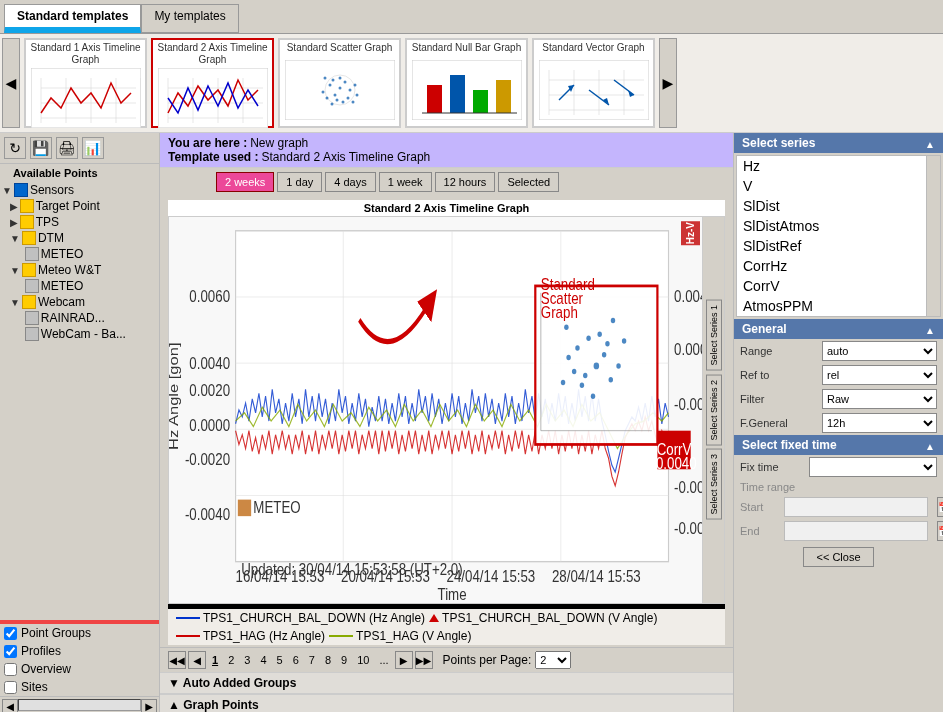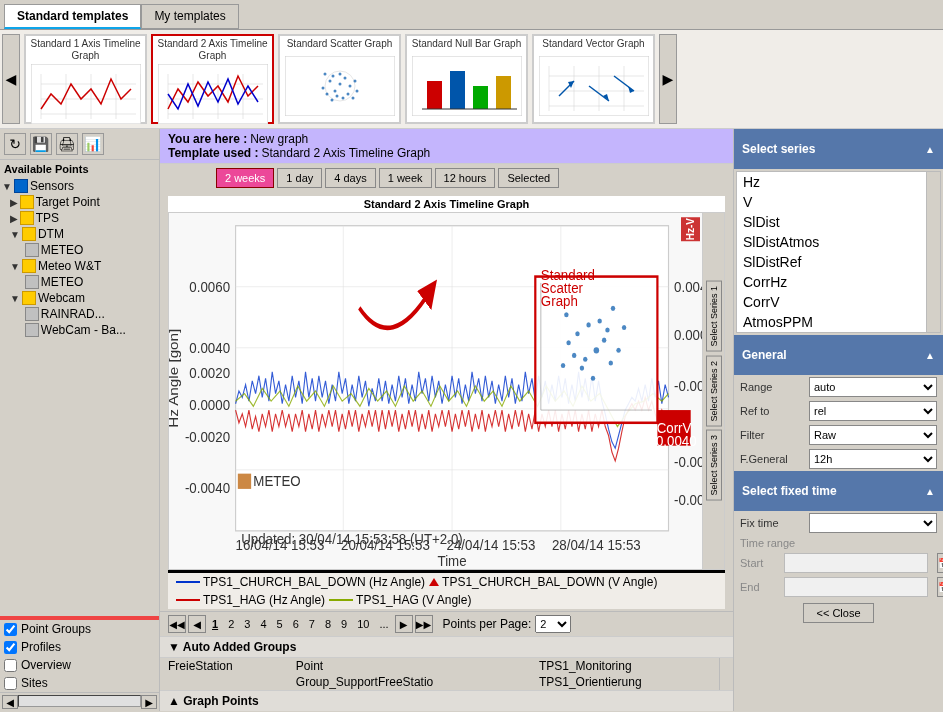--- a/index.html
+++ b/index.html
@@ -1,38 +1,38 @@
 <!DOCTYPE html>
 <html><head>
   <meta charset="utf-8">
   <style>
     * { box-sizing: border-box; margin: 0; padding: 0; font-family: Arial, sans-serif; font-size: 12px; }
     body { background: #d4d0c8; width: 943px; height: 712px; overflow: hidden; }
 
     
     .top-tabs { display: flex; background: #d4d0c8; border-bottom: 1px solid #999; padding: 4px 4px 0; }
     .top-tab { padding: 4px 12px; border: 1px solid #999; background: #d4d0c8; cursor: pointer; font-size: 12px; }
-    .top-tab.active { background: #fff; border-bottom: 2px solid #0ea5e9; font-weight: bold; }
+    .top-tab.active { background: #fff; border-bottom: 6px solid #0ea5e9; font-weight: bold; }
 
     
     .templates-row { display: flex; align-items: center; background: #f0ede8; border-bottom: 1px solid #ccc; padding: 4px 2px; gap: 4px; }
     .tmpl-nav { width: 18px; height: 90px; background: #d4d0c8; border: 1px solid #999; display: flex; align-items: center; justify-content: center; cursor: pointer; font-size: 14px; flex-shrink: 0; }
     .tmpl-item { border: 2px solid #ccc; background: #fff; width: 123px; height: 90px; display: flex; flex-direction: column; align-items: center; justify-content: flex-start; cursor: pointer; flex-shrink: 0; padding: 2px; }
     .tmpl-item.selected { border: 2px solid #cc0000; }
     .tmpl-title { font-size: 10px; text-align: center; color: #333; margin-bottom: 2px; line-height: 1.2; }
     .tmpl-img { flex: 1; width: 100%; display: flex; align-items: center; justify-content: center; }
 
     
     .main { display: flex; height: calc(712px - 32px - 98px); }
 
     
     .sidebar { width: 160px; background: #d4d0c8; border-right: 1px solid #bbb; display: flex; flex-direction: column; overflow: hidden; flex-shrink: 0; }
     .sidebar-icons { display: flex; gap: 4px; padding: 4px; border-bottom: 1px solid #bbb; }
     .sidebar-icon { width: 22px; height: 22px; border: 1px solid #999; background: #d4d0c8; cursor: pointer; display: flex; align-items: center; justify-content: center; font-size: 14px; }
-    .sidebar-label { font-size: 11px; font-weight: bold; padding: 3px 4px; background: #d4d0c8; }
+    .sidebar-label { font-size: 11px; font-weight: bold; padding: 3px 13px; background: #d4d0c8; }
     .tree { flex: 1; overflow-y: auto; overflow-x: hidden; }
     .tree-item { display: flex; align-items: center; padding: 1px 2px; cursor: pointer; white-space: nowrap; }
     .tree-indent1 { padding-left: 10px; }
     .tree-indent2 { padding-left: 20px; }
     .tree-arrow { font-size: 10px; margin-right: 2px; color: #333; }
     .tree-icon { width: 14px; height: 14px; margin-right: 2px; display: inline-flex; align-items: center; justify-content: center; }
     .icon-blue { background: #0066cc; border: 1px solid #004499; }
     .icon-folder { background: #ffcc00; border: 1px solid #cc9900; }
     .icon-doc { background: #c0c0c0; border: 1px solid #888; }
 
@@ -48,21 +48,21 @@
     .breadcrumb-bar { padding: 3px 8px; background: #c4b5fd; border-bottom: 1px solid #ccc; }
     .breadcrumb-bar .label { font-size: 11px; }
 
     
     .time-buttons { display: flex; padding: 4px 8px; gap: 3px; background: #d4d0c8; }
     .time-btn { padding: 3px 8px; border: 1px solid #888; background: #d4d0c8; cursor: pointer; font-size: 11px; }
     .time-btn.active { background: #ec4899; color: white; border-color: #880000; margin-left: 48px; }
     .chart-title { text-align: center; font-size: 11px; font-weight: bold; padding: 2px; background: #fff; }
 
     
-    .chart-legend { display: flex; flex-wrap: wrap; gap: 4px; padding: 2px 8px; font-size: 10px; background: #f0ede8; border-top: 3px solid #000000; }
+    .chart-legend { display: flex; flex-wrap: wrap; gap: 4px; padding: 2px 8px; font-size: 10px; background: #f0ede8; border-top: 5px solid #000000; }
     .legend-item { display: flex; align-items: center; gap: 3px; }
 
     
     .pagination { display: flex; align-items: center; padding: 3px 8px; background: #d4d0c8; border-top: 1px solid #bbb; gap: 2px; }
     .page-nav { width: 18px; height: 18px; border: 1px solid #888; background: #d4d0c8; cursor: pointer; display: flex; align-items: center; justify-content: center; font-size: 10px; }
     .page-num { padding: 1px 4px; cursor: pointer; font-size: 11px; }
     .page-num.active { text-decoration: underline; font-weight: bold; }
     .per-page { display: flex; align-items: center; gap: 4px; margin-left: 8px; font-size: 11px; }
     .per-page select { width: 36px; height: 18px; font-size: 11px; }
 
@@ -72,26 +72,26 @@
     .groups-table { width: 100%; border-collapse: collapse; font-size: 11px; }
     .groups-table td { border: none; padding: 1px 8px; }
     .groups-row-wrap { display: flex; }
     .groups-content { flex: 1; }
     .groups-scroll { width: 14px; background: #d4d0c8; border-left: 1px solid #bbb; }
 
     .graph-points-header { background: #e0ddd8; padding: 3px 8px; border-top: 1px solid #ccc; cursor: pointer; display: flex; align-items: center; gap: 4px; font-size: 11px; font-weight: bold; }
 
     
     .right-panel { width: 210px; background: #d4d0c8; border-left: 1px solid #bbb; display: flex; flex-direction: column; flex-shrink: 0; overflow-y: auto; }
-    .right-section-header { background: #5577aa; color: white; padding: 13px 8px; display: flex; align-items: center; justify-content: space-between; font-size: 11px; font-weight: bold; cursor: pointer; }
+    .right-section-header { background: #5577aa; color: white; padding: 3px 8px; display: flex; align-items: flex-end; justify-content: space-between; font-size: 11px; font-weight: bold; cursor: pointer; }
     .right-section-header .arrow { font-size: 10px; }
     .series-item { padding: 2px 6px; cursor: pointer; font-size: 14px; }
 
     .general-section { }
-    .general-row { display: flex; align-items: center; padding: 2px 6px; gap: 4px; }
+    .general-row { display: flex; align-items: center; padding: 2px 6px; gap: 17px; }
     .general-label { width: 65px; font-size: 11px; color: #333; flex-shrink: 0; }
     .general-select { flex: 1; height: 20px; font-size: 11px; border: 1px solid #888; background: #fff; }
 
     .fixed-time-section { }
     .fix-time-row { display: flex; align-items: center; padding: 2px 6px; gap: 4px; }
     .fix-time-label { width: 65px; font-size: 11px; color: #333; flex-shrink: 0; }
     .fix-time-select { flex: 1; height: 20px; font-size: 11px; border: 1px solid #888; background: #fff; }
     .time-input-row { display: flex; align-items: center; padding: 2px 6px; gap: 9px; }
     .time-input-label { width: 35px; font-size: 11px; color: #888; flex-shrink: 0; }
     .time-input { flex: 1; height: 20px; font-size: 11px; border: 1px solid #bbb; background: #f0f0f0; color: #888; }
@@ -470,39 +470,20 @@
           <option>5</option>
           <option>10</option>
         </select>
       </div>
     </div>
 
     <div class="groups-section">
       <div class="groups-header">
         <span>▼ Auto Added Groups</span>
       </div>
-      <div class="groups-row-wrap">
-        <div class="groups-content">
-          <table class="groups-table">
-            <tbody>
-                <tr>
-              <td>FreieStation</td>
-              <td>Point</td>
-              <td>TPS1_Monitoring</td>
-            </tr>
-            <tr>
-              <td></td>
-              <td>Group_SupportFreeStatio</td>
-              <td>TPS1_Orientierung</td>
-            </tr>
-          </tbody>
-            </table>
-        </div>
-        <div class="groups-scroll"></div>
-      </div>
     </div>
 
     <div class="graph-points-header">
       <span>▲ Graph Points</span>
     </div>
   </div>
 
   <div class="right-panel">
 
     <div class="right-section-header">

